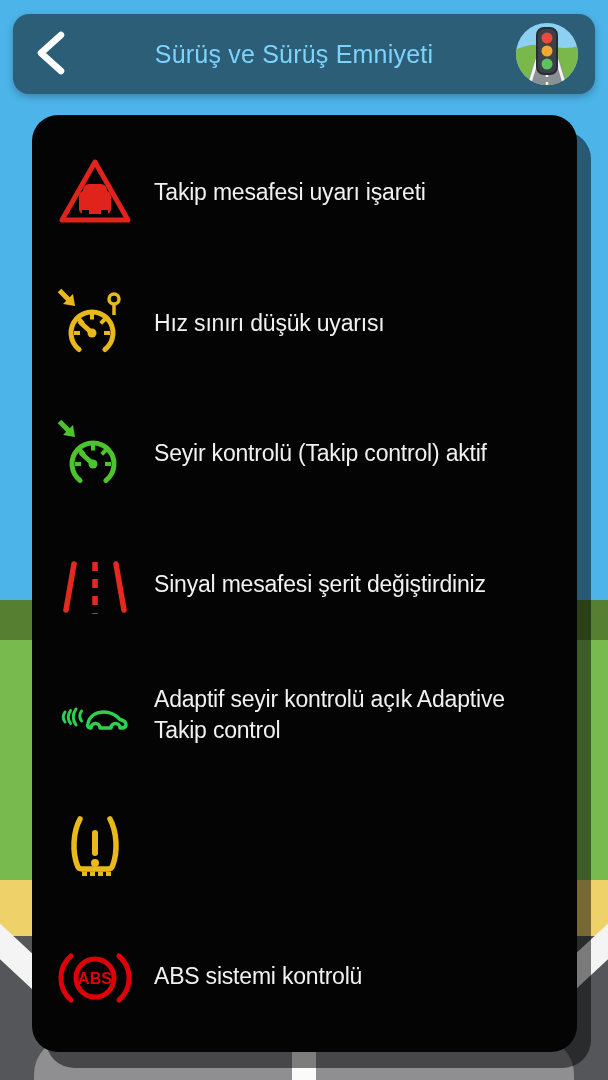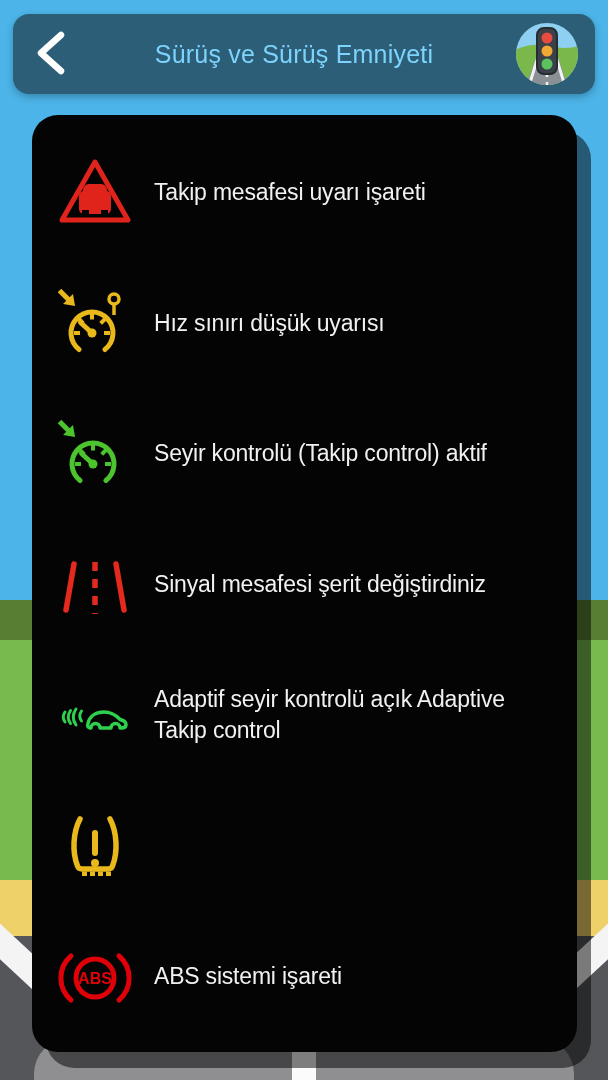--- a/index.html
+++ b/index.html
@@ -207,16 +207,16 @@
 
   <div class="row">
     <span class="icon-box" style="color: rgb(224, 0, 8);">
       <svg viewBox="0 0 76 76">
         <circle cx="38" cy="38" r="19" fill="none" stroke="currentColor" stroke-width="5"></circle>
         <path d="M14 16 a29 29 0 0 0 0 44" fill="none" stroke="currentColor" stroke-width="5" stroke-linecap="round"></path>
         <path d="M62 16 a29 29 0 0 1 0 44" fill="none" stroke="currentColor" stroke-width="5" stroke-linecap="round"></path>
         <text x="38" y="44" text-anchor="middle" font-size="16" font-weight="bold" font-family="Liberation Sans, sans-serif" fill="currentColor">ABS</text>
       </svg>
     </span>
-    <span class="row-label">ABS sistemi işareti</span>
+    <span class="row-label">ABS sistemi kontrolü</span>
   </div>
 
 </div>
 
 </body></html>

